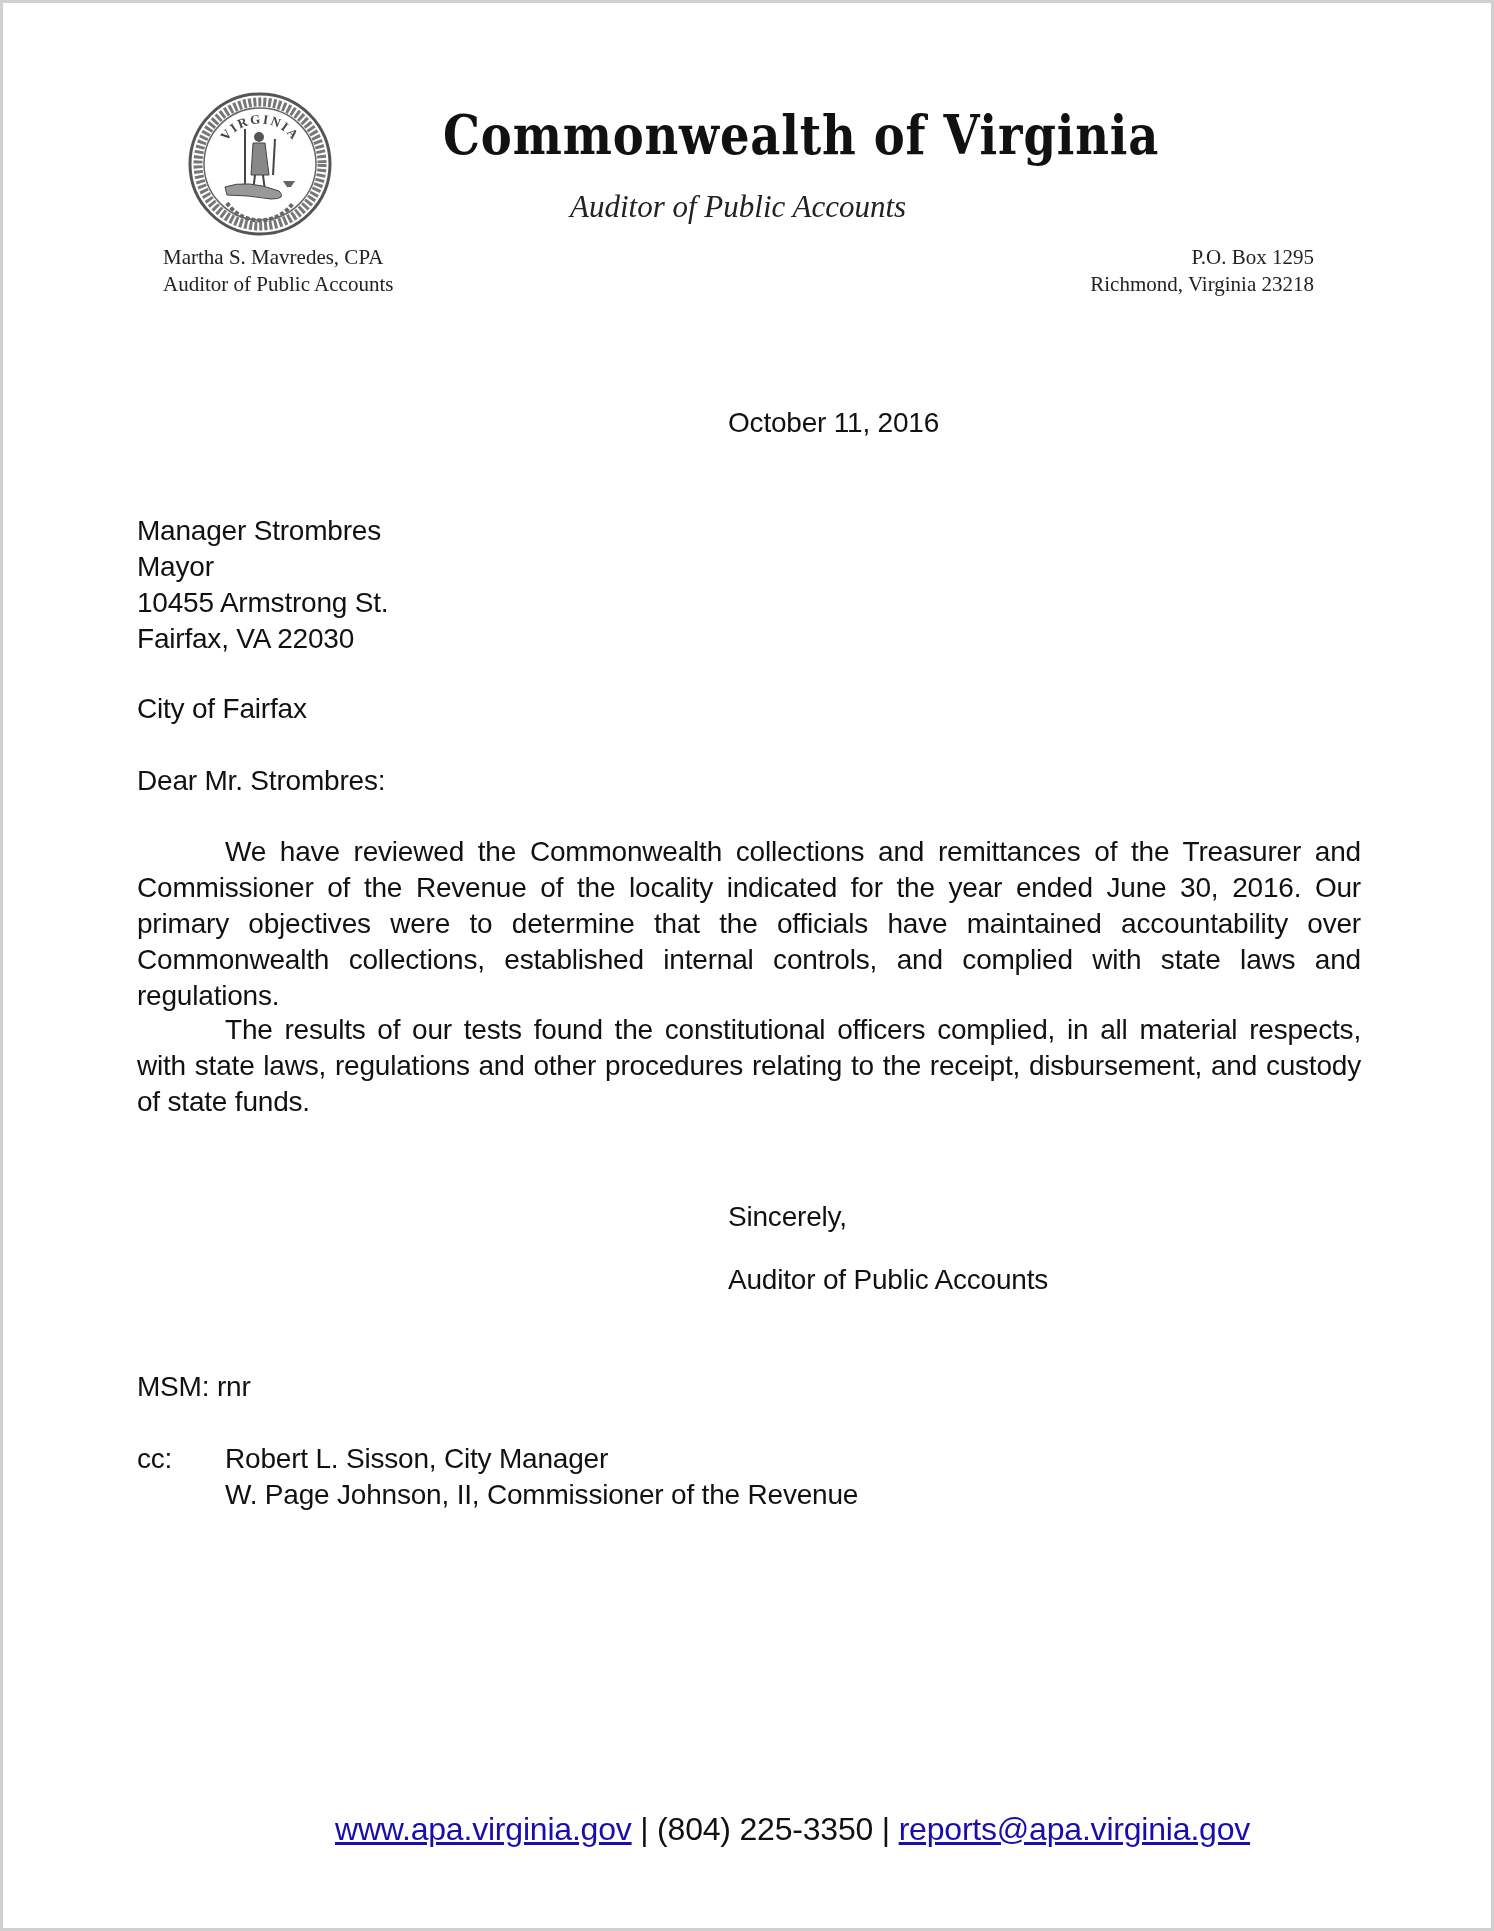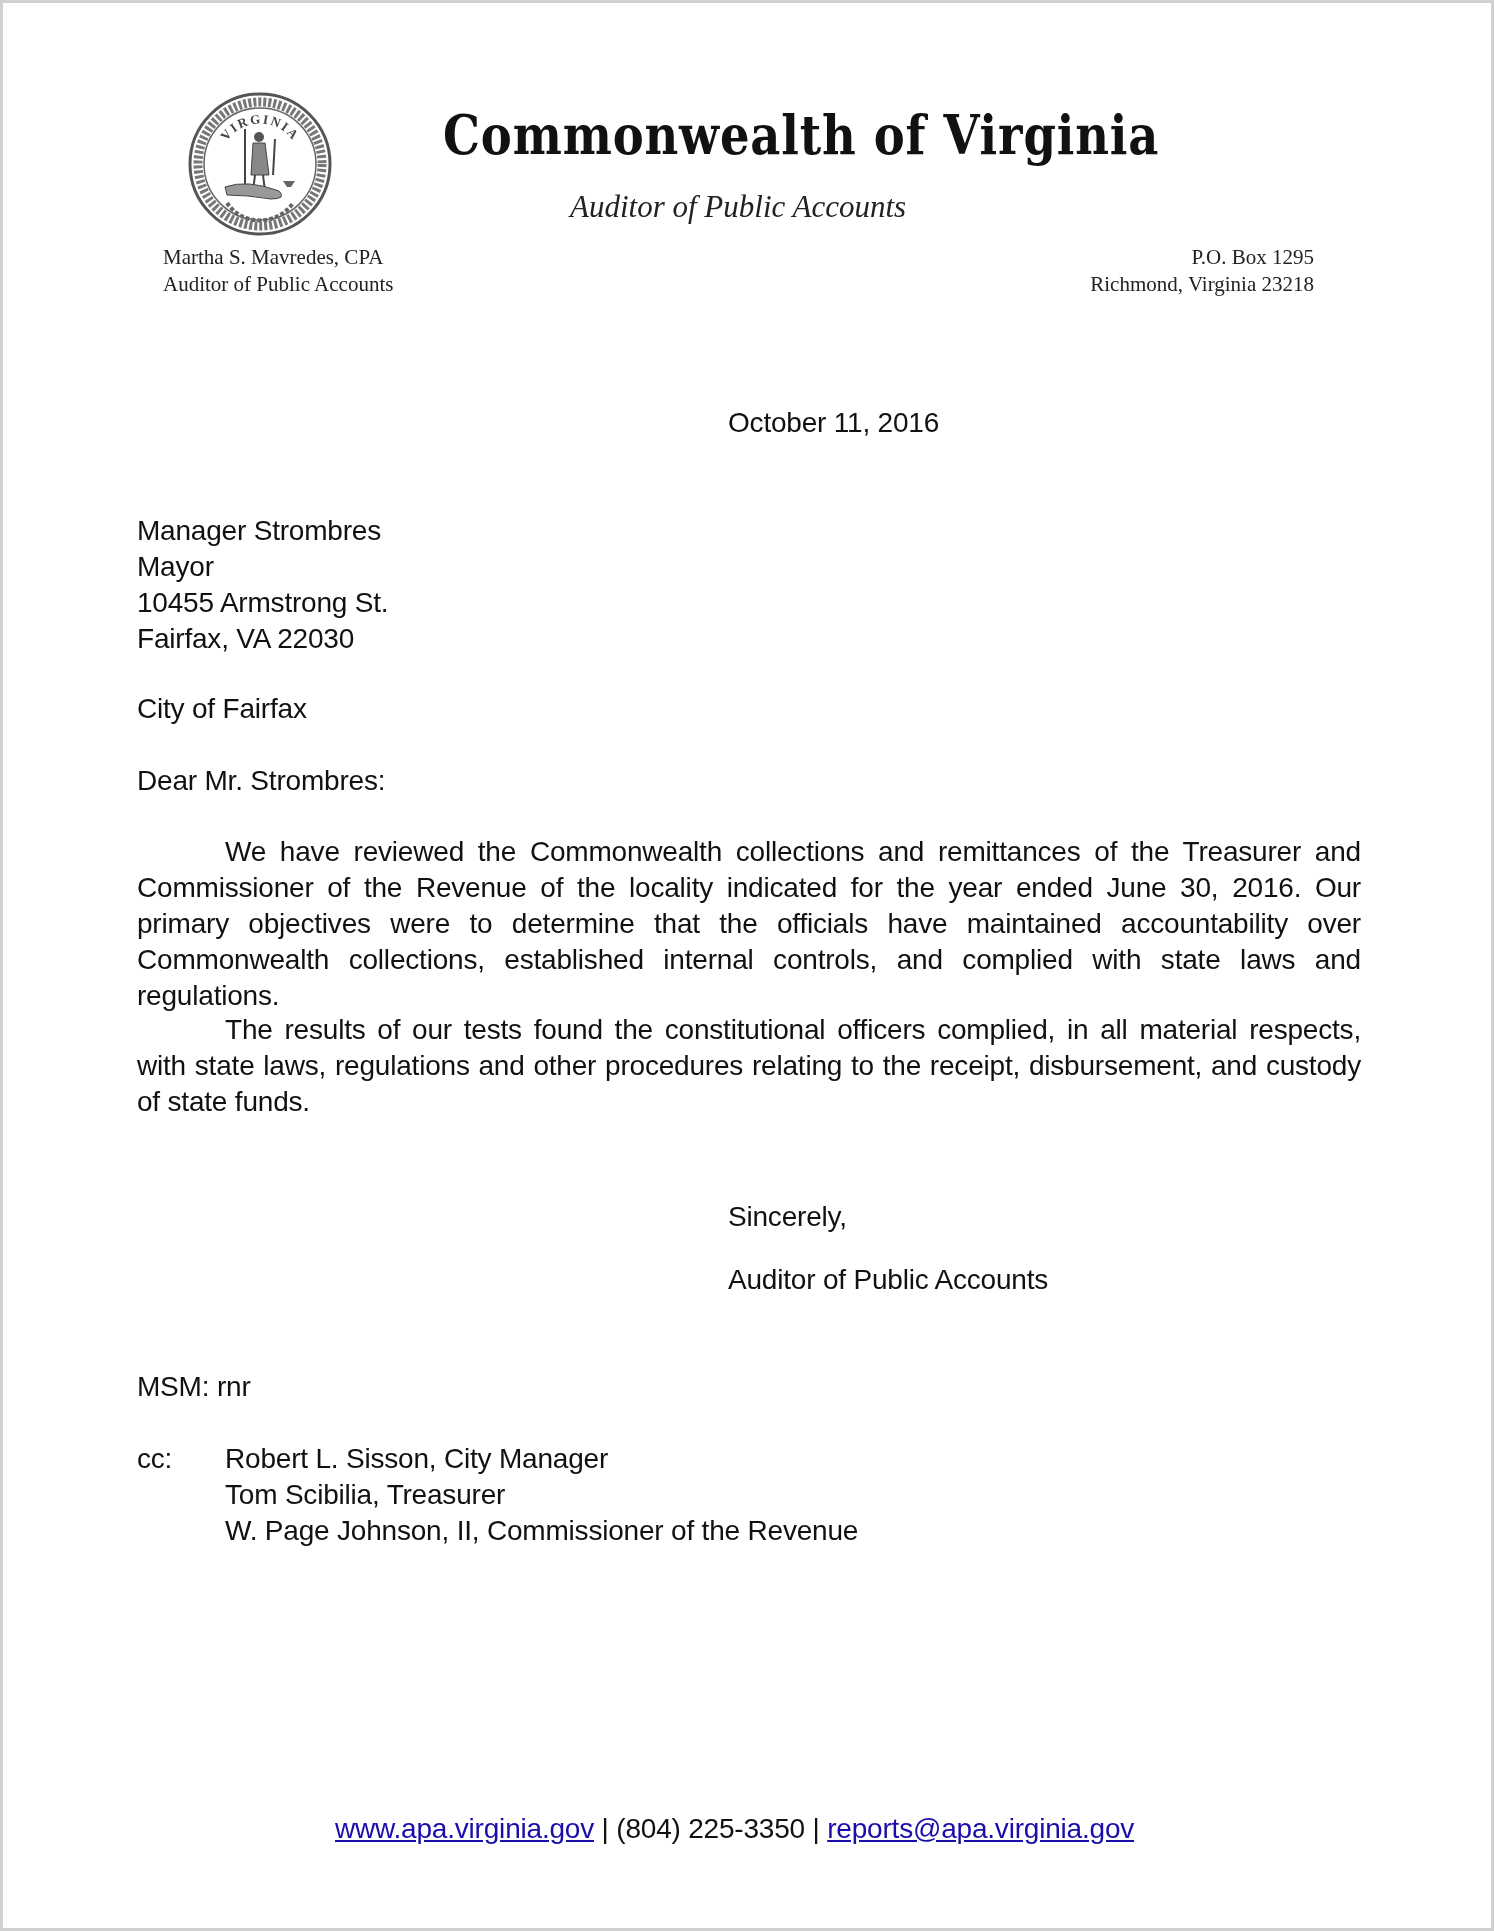--- a/index.html
+++ b/index.html
@@ -17,21 +17,21 @@
     left: 440px; top: 100px; width: 615px; text-align: center;
     transform: scaleX(0.86); transform-origin: left top;
   }
   .subtitle { font-size: 31px; font-style: italic; left: 567px; top: 186px; color: #222; }
   .hdr-small { font-size: 21px; line-height: 27px; color: #222; }
   .para {
     position: absolute; left: 134px; width: 1224px; text-align: justify;
     white-space: normal;
   }
   .para .indent { display: inline-block; width: 88px; }
-  .footer { left: 332px; top: 1808px; font-size: 28px; }
+  .footer { left: 332px; top: 1808px; font-size: 32px; }
   .footer a { color: #1a0dab; text-decoration: underline; }
   .cc-block { position: absolute; left: 134px; top: 1438px; }
   .cc-label { position: absolute; left: 0; top: 0; }
   .cc-list { position: absolute; left: 88px; top: 0; }
   .cc-list div { height: 36px; white-space: nowrap; }
 </style>
 </head>
 <body>
 
 <div class="page">
@@ -92,21 +92,20 @@
 
   <div class="abs body-text" style="left:725px; top:1152px;margin-top:44px;">Sincerely,</div>
   <div class="abs body-text" style="left:725px; top:1259px;">Auditor of Public Accounts</div>
 
   <div class="abs body-text" style="left:134px; top:1366px;">MSM: rnr</div>
 
   <div class="cc-block body-text">
     <div class="cc-label">cc:</div>
     <div class="cc-list">
       <div>Robert L. Sisson, City Manager</div>
-      <div>Tom Scibilia, Treasurer</div>
       <div>W. Page Johnson, II, Commissioner of the Revenue</div>
     </div>
   </div>
 
   <div class="abs body-text footer">
     <a href="#">www.apa.virginia.gov</a><span> | </span><span>(804) 225-3350</span><span> | </span><a href="#">reports@apa.virginia.gov</a>
   </div>
 
 </div>
 

